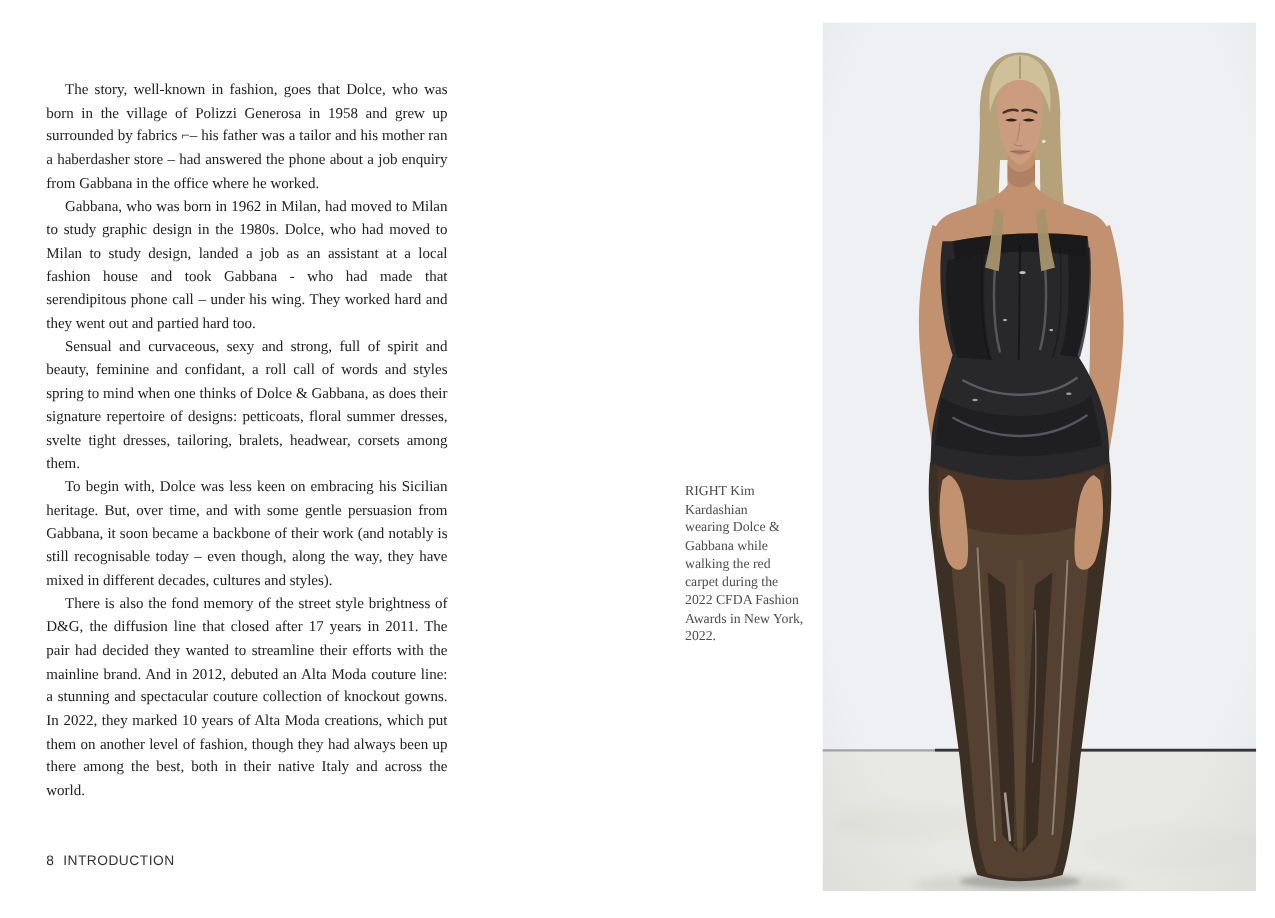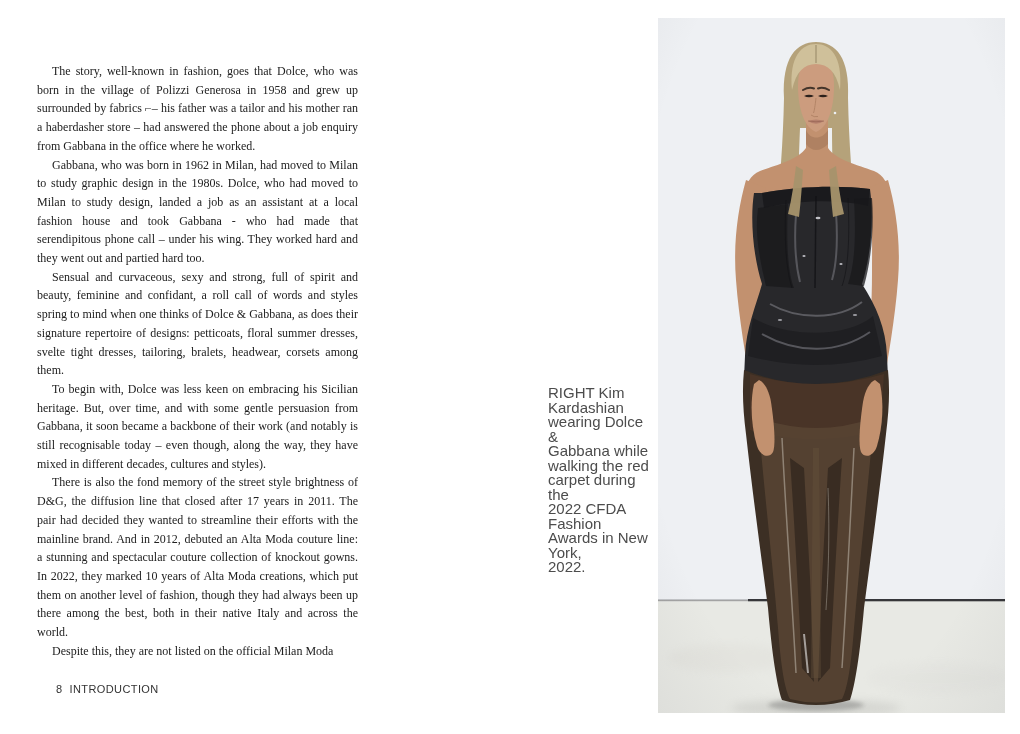--- a/index.html
+++ b/index.html
@@ -7,45 +7,44 @@
     width:1020px;height:734px;background:#ffffff;position:relative;overflow:hidden;
     font-family:"Liberation Serif", serif;
   }
   .body-text{
     position:absolute;left:37px;top:62px;width:321px;
     font-size:12px;line-height:18.7px;color:#212121;text-align:justify;
   }
   .body-text p{margin:0;text-indent:15px;}
   .caption-col{
     position:absolute;left:548px;top:386px;width:106px;
-    font-family:Liberation Sans, sans-serif;
-    font-size:15px;line-height:14.5px;color:#4c4c4c;
+    font-family:Liberation Serif, serif;
+    font-size:11px;line-height:14.5px;color:#4c4c4c;
   }
   .cap{margin:0 0 14px 0;white-space:pre-line;}
   .page-footer{
     position:absolute;left:37px;top:683px;
     font-family:"Liberation Sans", sans-serif;
-    font-size:11px;color:#333;letter-spacing:0.4px;margin-left:19px;
+    font-size:11px;color:#333;letter-spacing:0.4px;
   }
   .page-footer .num{margin-right:7px;}
   .photo{
     position:absolute;left:658px;top:18px;width:347px;height:695px;
   }
   .photo svg{display:block;width:100%;height:100%;}
 </style>
 </head>
 <body>
 
 <div class="body-text">
   <p>The story, well-known in fashion, goes that Dolce, who was born in the village of Polizzi Generosa in 1958 and grew up surrounded by fabrics ⌐– his father was a tailor and his mother ran a haberdasher store – had answered the phone about a job enquiry from Gabbana in the office where he worked.</p>
   <p>Gabbana, who was born in 1962 in Milan, had moved to Milan to study graphic design in the 1980s. Dolce, who had moved to Milan to study design, landed a job as an assistant at a local fashion house and took Gabbana - who had made that serendipitous phone call – under his wing. They worked hard and they went out and partied hard too.</p>
   <p>Sensual and curvaceous, sexy and strong, full of spirit and beauty, feminine and confidant, a roll call of words and styles spring to mind when one thinks of Dolce &amp; Gabbana, as does their signature repertoire of designs: petticoats, floral summer dresses, svelte tight dresses, tailoring, bralets, headwear, corsets among them.</p>
   <p>To begin with, Dolce was less keen on embracing his Sicilian heritage. But, over time, and with some gentle persuasion from Gabbana, it soon became a backbone of their work (and notably is still recognisable today – even though, along the way, they have mixed in different decades, cultures and styles).</p>
   <p>There is also the fond memory of the street style brightness of D&amp;G, the diffusion line that closed after 17 years in 2011. The pair had decided they wanted to streamline their efforts with the mainline brand. And in 2012, debuted an Alta Moda couture line: a stunning and spectacular couture collection of knockout gowns. In 2022, they marked 10 years of Alta Moda creations, which put them on another level of fashion, though they had always been up there among the best, both in their native Italy and across the world.</p>
-  <p>Despite this, they are not listed on the official Milan Moda</p>
 </div>
 
 <div class="caption-col">
   <p class="cap">RIGHT Kim
 Kardashian
 wearing Dolce &amp;
 Gabbana while
 walking the red
 carpet during the
 2022 CFDA Fashion

